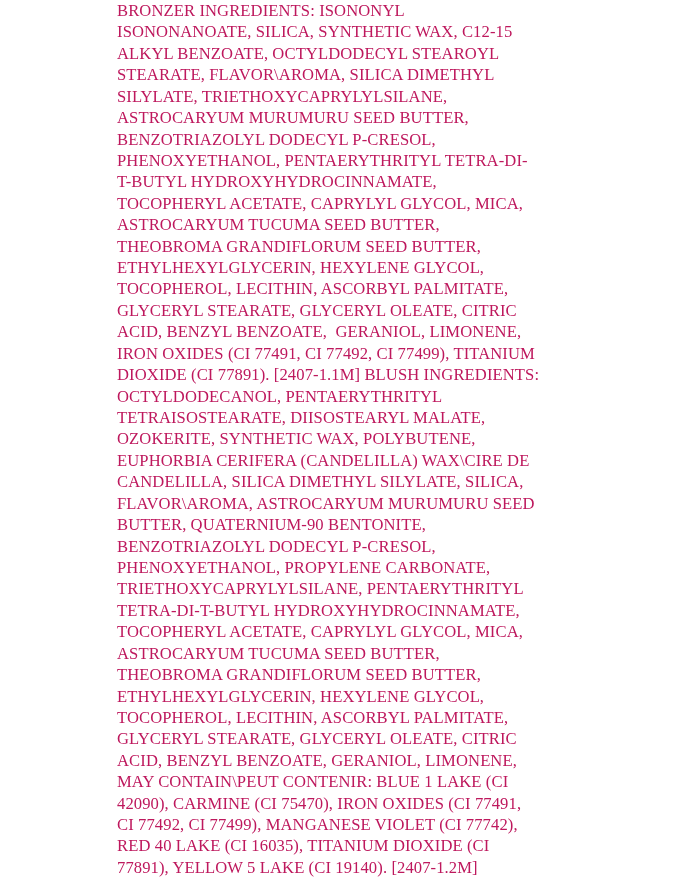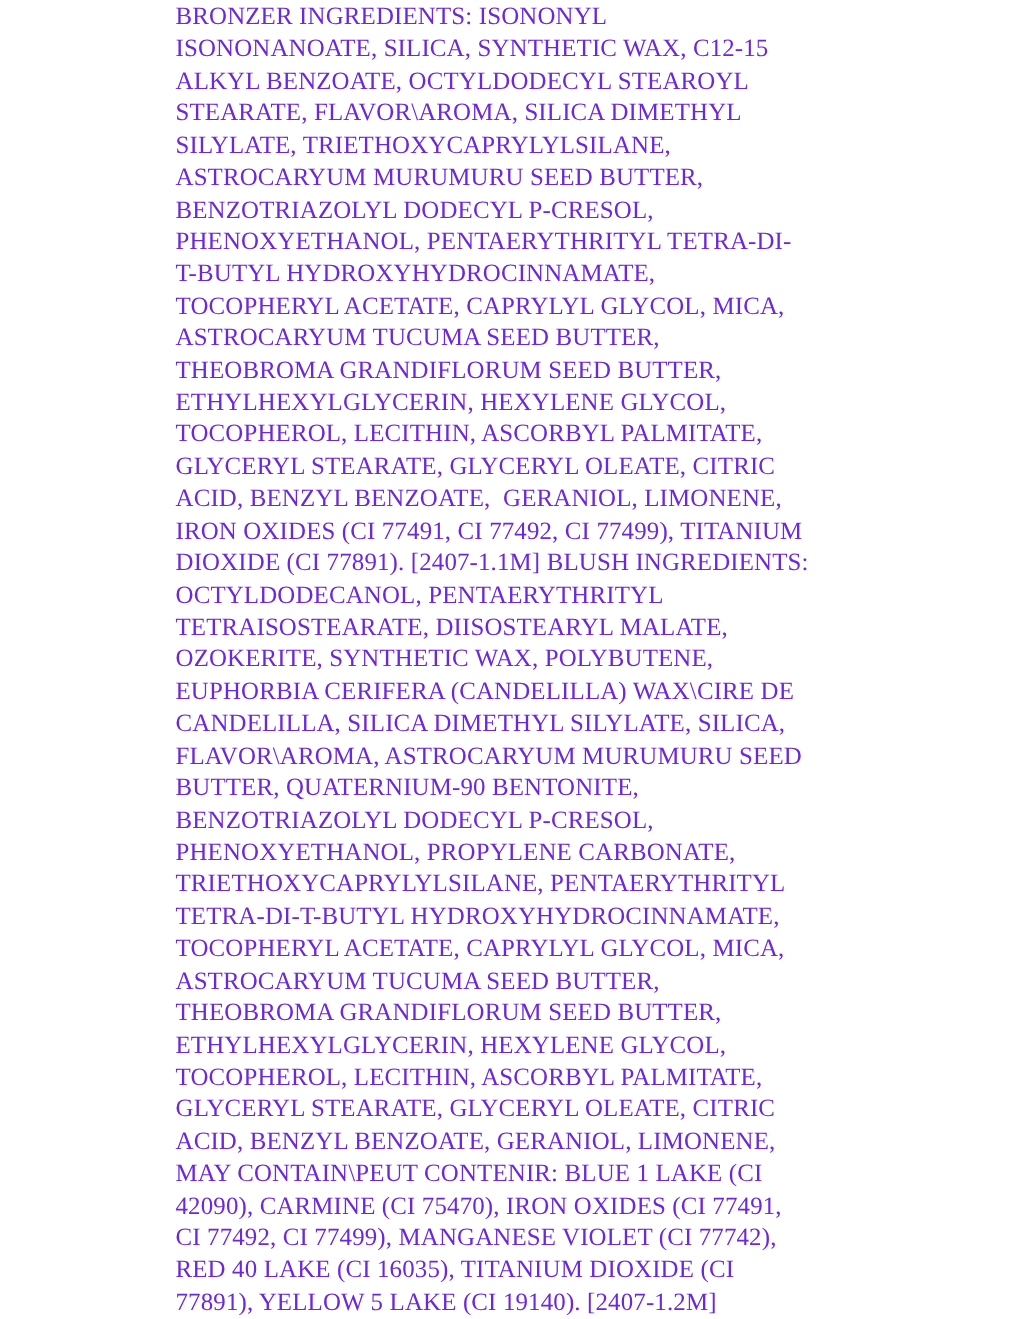--- a/index.html
+++ b/index.html
@@ -16,21 +16,21 @@
     background: #ffffff;
   }
   .ingredients-text {
     position: absolute;
     left: 117px;
     top: 0px;
     width: 548px;
     font-family: "Liberation Serif", "DejaVu Serif", serif;
     font-size: 16.6px;
     line-height: 21.42px;
-    color: #6d28d9;
+    color: #be185d;
     white-space: pre;
     letter-spacing: 0.1px;
   }
 </style>
 </head>
 <body>
 
 <div class="page">
   <div class="ingredients-text">BRONZER INGREDIENTS: ISONONYL
 ISONONANOATE, SILICA, SYNTHETIC WAX, C12-15

